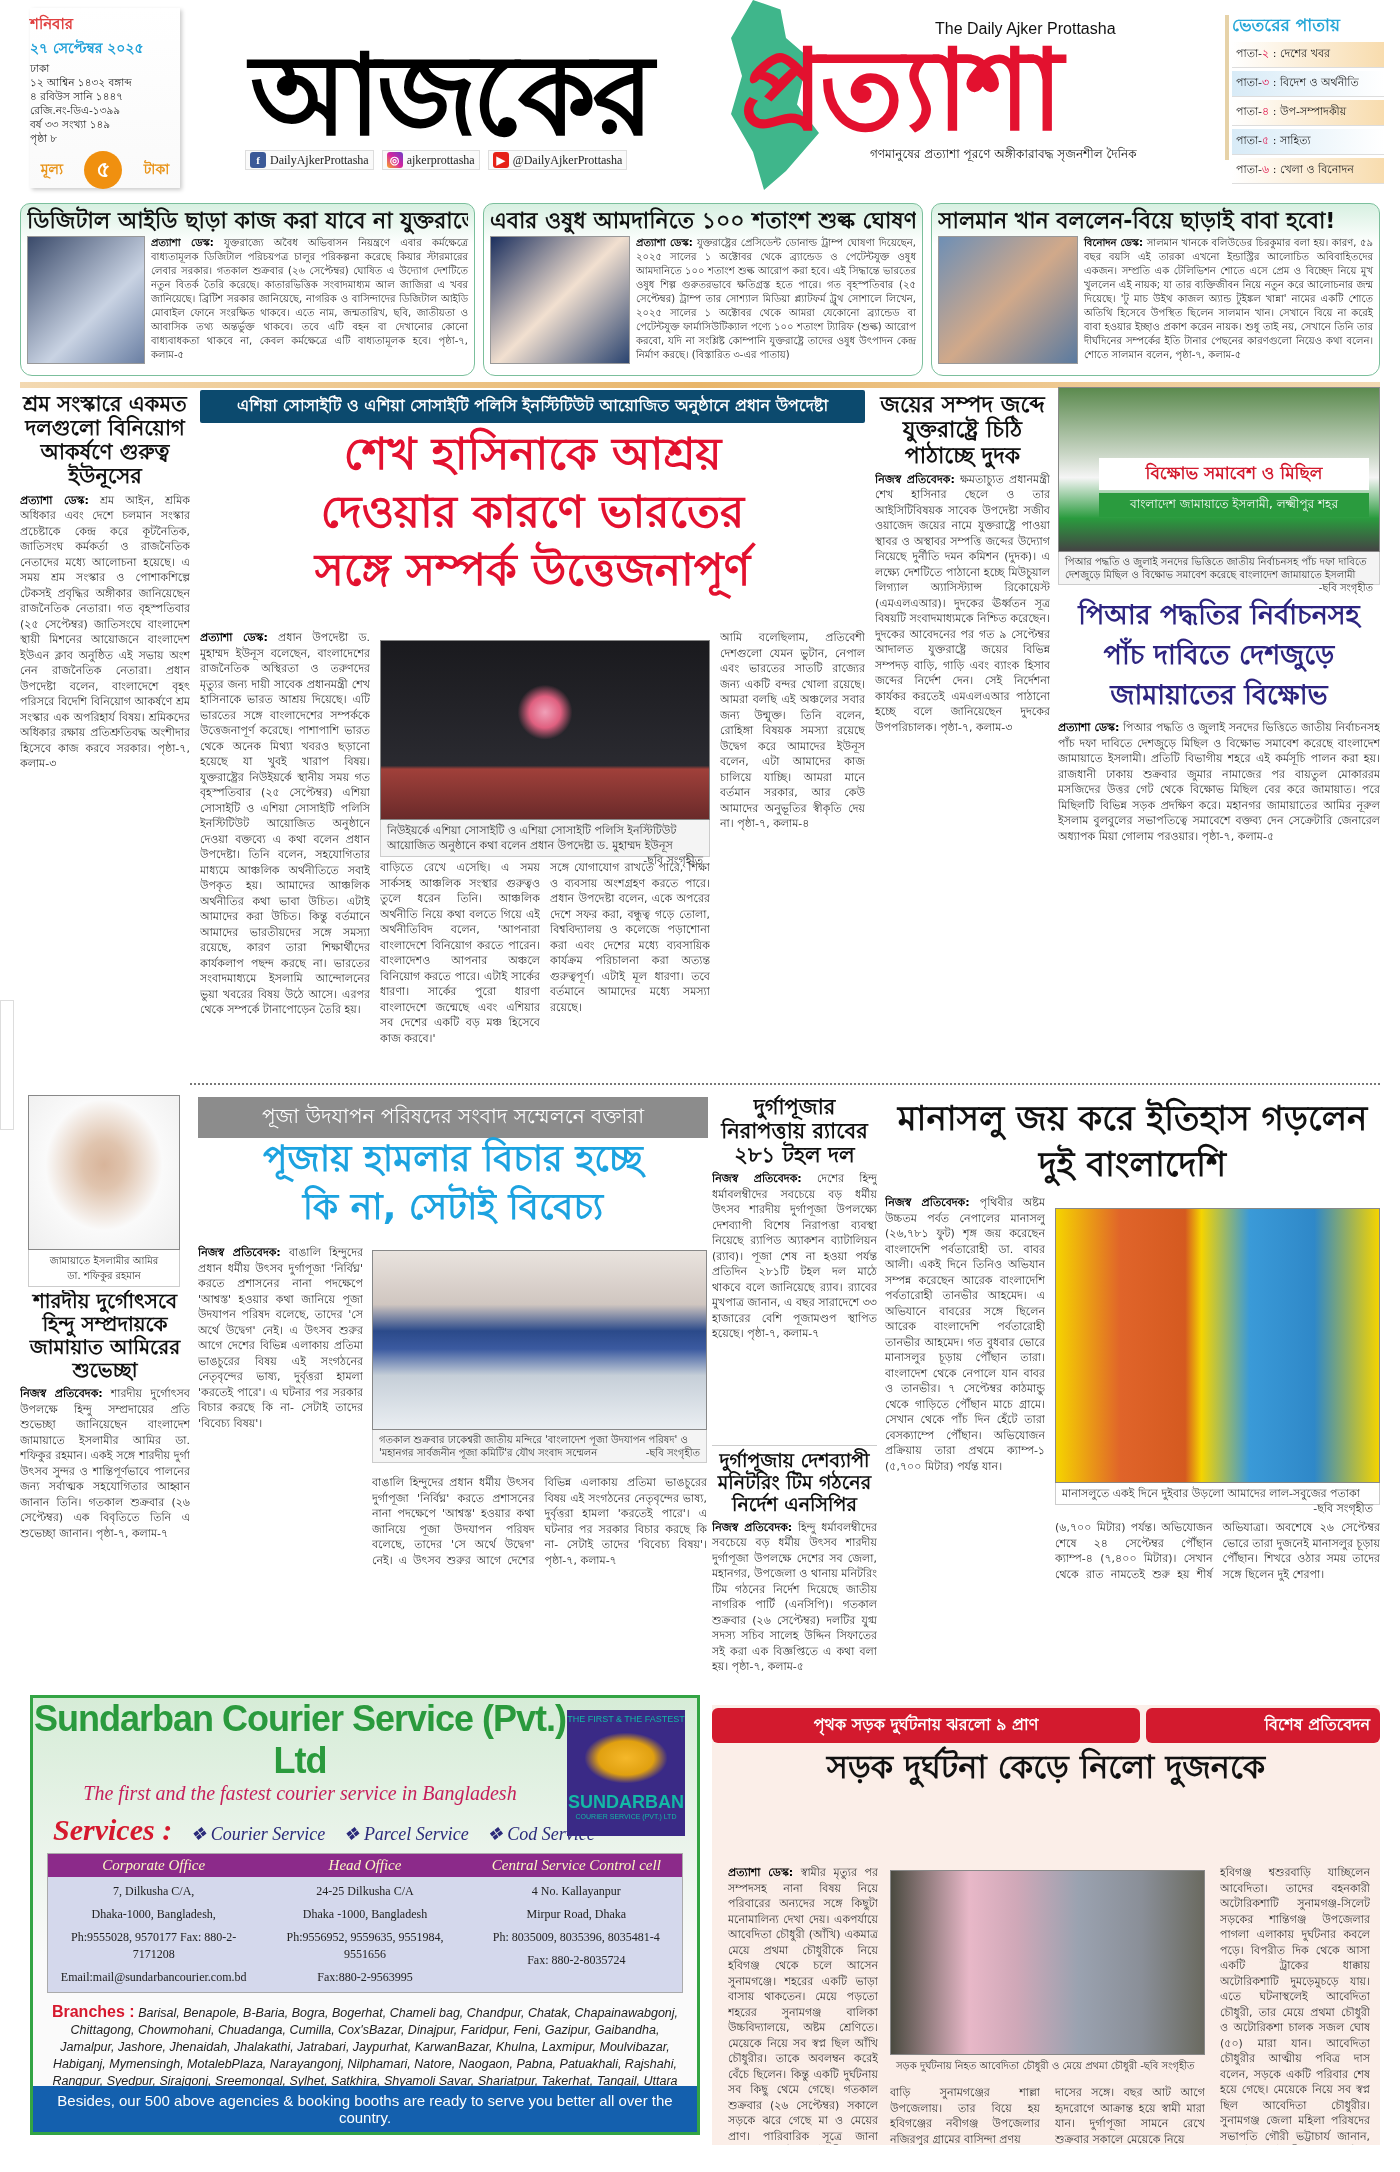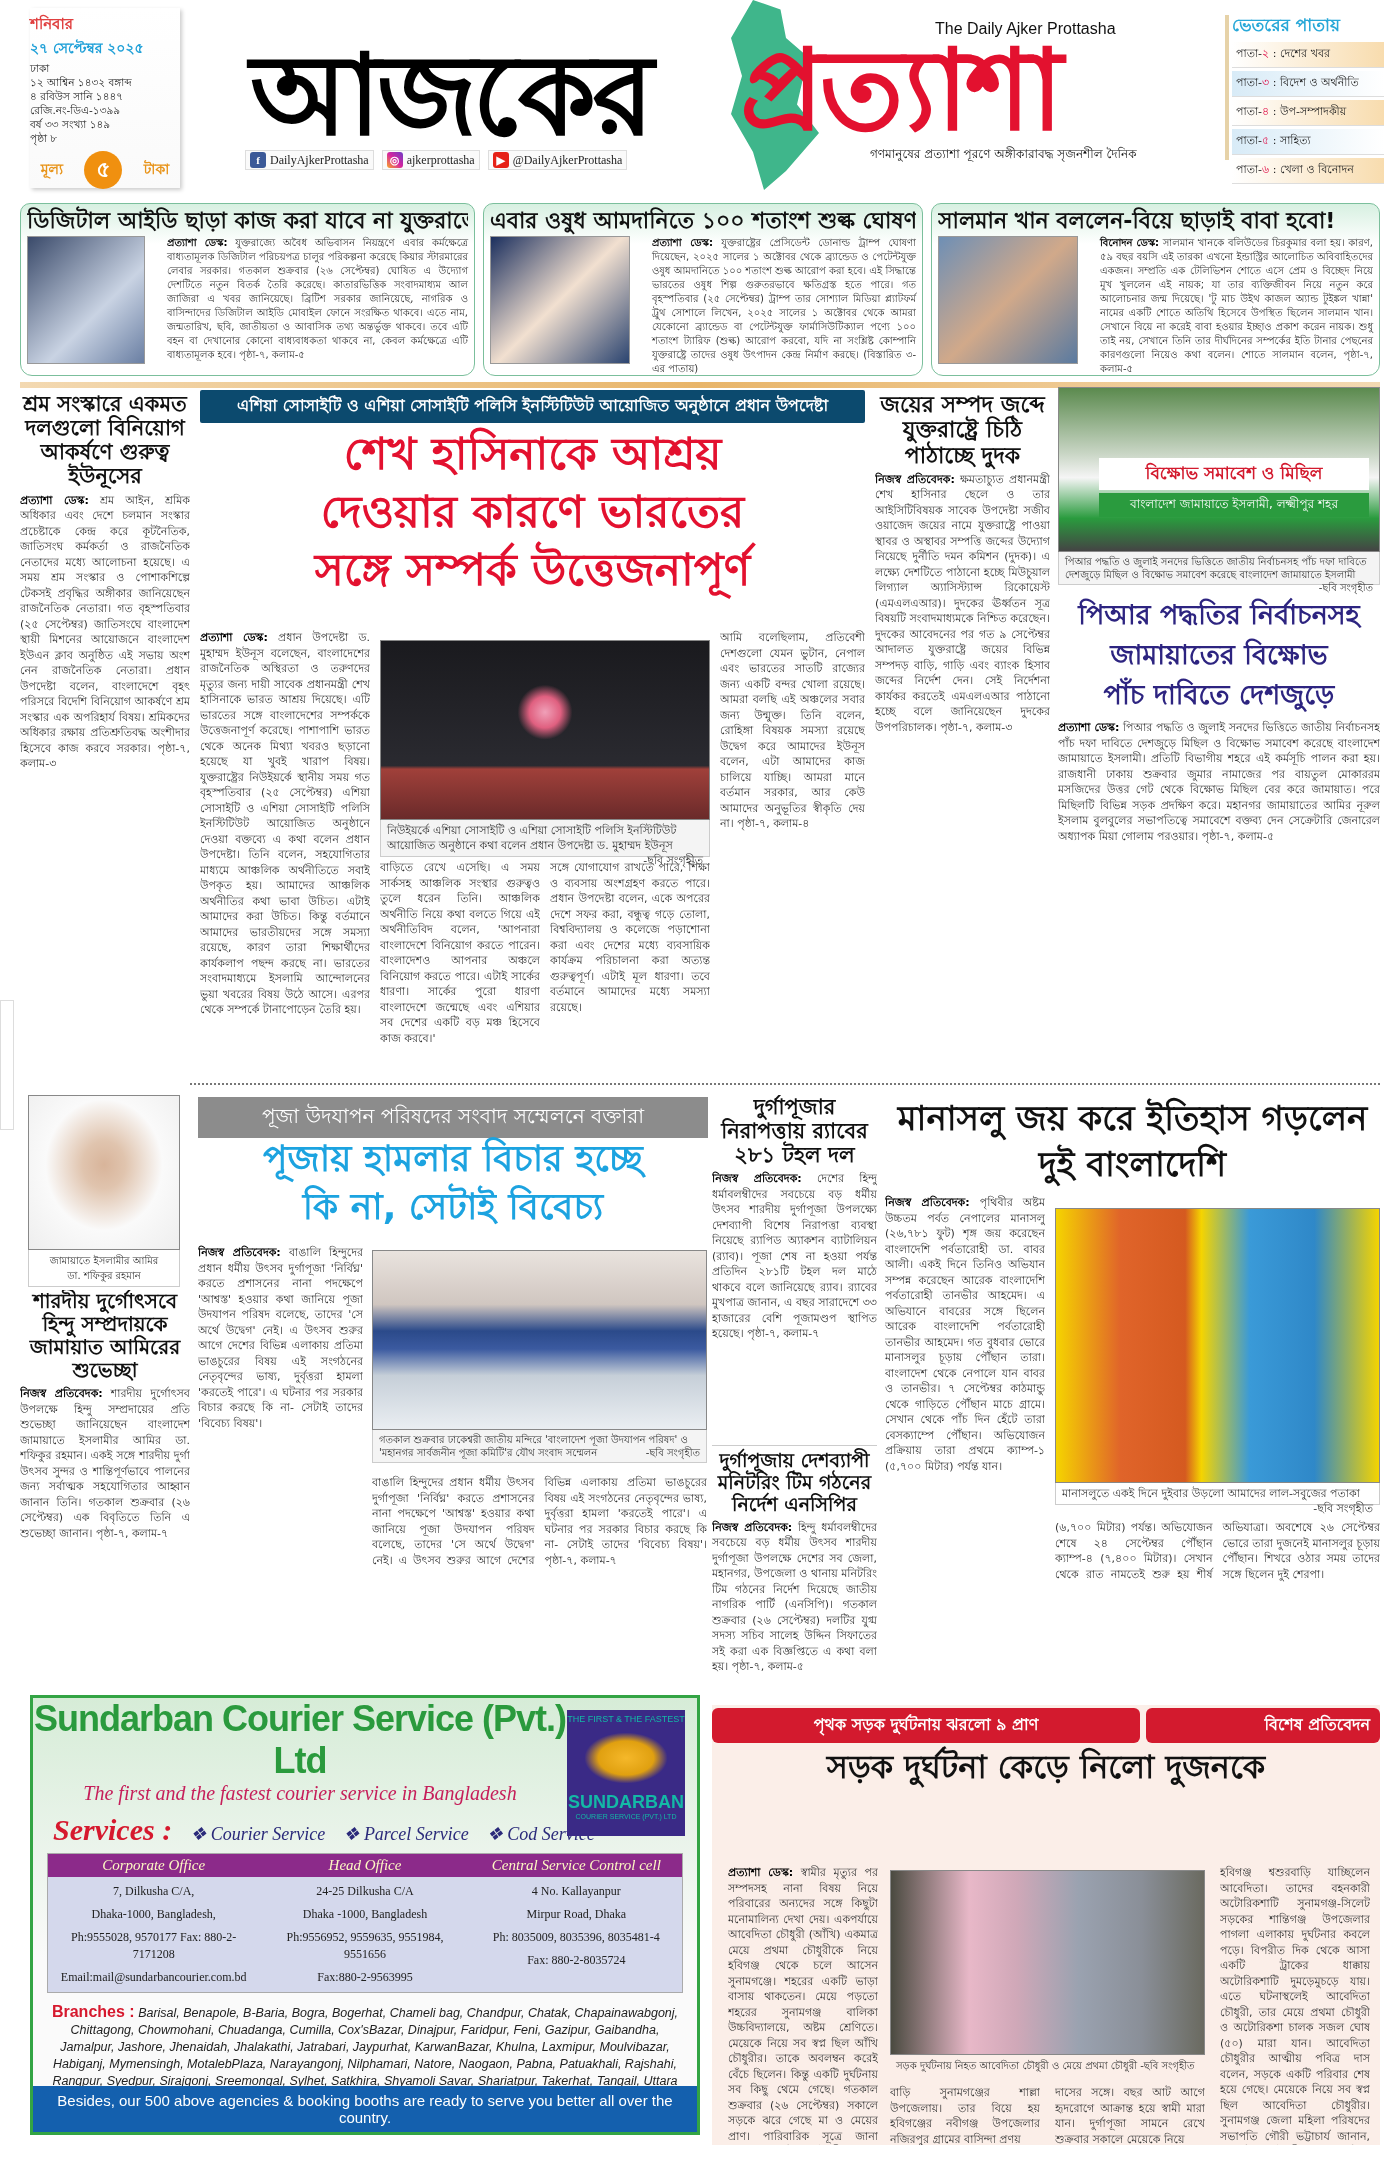--- a/index.html
+++ b/index.html
@@ -27,21 +27,21 @@
 #inside{left:1232px;top:12px;width:152px}
 #inside .title{color:#28a8d8;font-size:17px;font-weight:bold;margin-bottom:2px}
 #inside .row{font-size:11px;padding:3px 4px;margin-bottom:3px;border-bottom:1px solid #ddd}
 #inside .row:nth-child(even){background:linear-gradient(90deg,#fff,#f8dcae)}
 #inside .row:nth-child(odd){background:linear-gradient(90deg,#d8ebf7,#fff)}
 #inside .row .n{color:#e0124a}
 #inside-rule{left:1225px;top:15px;width:4px;height:145px;background:#e6d2a8}
 
 .topbox{border:1px solid #7bbf9c;border-radius:10px 10px 12px 12px;background:linear-gradient(#d7f0e1 0,#fff 40px);padding:2px 6px}
 .topbox h2{font-size:22px;font-weight:bold;color:#111;white-space:nowrap;overflow:hidden;line-height:30px}
-.topbox .body{display:flex;gap:22px}
+.topbox .body{display:flex;gap:6px}
 .topbox .img{flex:0 0 auto;height:128px;border:1px solid #999}
 .stripe{height:6px;background:linear-gradient(90deg,#f3d9b2,#e8b56a,#f3d9b2);left:20px;width:1360px}
 
 h3.hd{font-weight:bold;color:#111;text-align:center;line-height:1.15}
 .green-bar{background:#0c4a6e;color:#fff;font-size:16px;padding:3px 8px;font-weight:bold;text-align:center;border-radius:2px}
 .gray-bar{background:#8c8c8c;color:#fff;font-size:20px;padding:4px 8px;text-align:center}
 .red-pill{background:#d31a2e;color:#fff;border-radius:6px;font-size:16px;padding:4px 10px;text-align:center;font-weight:bold}
 .dotted{border-top:2px dotted #777}
 
 #ad{left:30px;top:1695px;width:670px;height:440px;border:3px solid #33a444;background:linear-gradient(#d6ecd7,#fafafa 60%)}
@@ -159,22 +159,22 @@
 
 <div class="abs" style="left:1058px;top:387px;width:322px">
   <div class="photo" style="height:165px;position:relative;background:linear-gradient(#5b8a4e 0,#c8d5c4 40%,#f5f5f5 55%,#2a9b3e 80%,#444 100%)">
     <div style="position:absolute;left:40px;top:70px;right:10px;background:#fff;color:#d31a2e;font-weight:bold;font-size:17px;text-align:center;padding:2px">বিক্ষোভ সমাবেশ ও মিছিল</div>
     <div style="position:absolute;left:40px;top:105px;right:10px;background:#2a9b3e;color:#fff;font-size:12px;text-align:center;padding:2px">বাংলাদেশ জামায়াতে ইসলামী, লক্ষ্মীপুর শহর</div>
   </div>
   <div class="cap" style="font-size:10px;line-height:13px"><span>পিআর পদ্ধতি ও জুলাই সনদের ভিত্তিতে জাতীয় নির্বাচনসহ পাঁচ দফা দাবিতে দেশজুড়ে মিছিল ও বিক্ষোভ সমাবেশ করেছে বাংলাদেশ জামায়াতে ইসলামী</span> <span style="float:right">-ছবি সংগৃহীত</span></div>
 </div>
 <div class="abs" style="left:1058px;top:595px;width:322px;text-align:center;color:#2d2480;font-weight:bold;font-size:27px;line-height:40px">
   <div>পিআর পদ্ধতির নির্বাচনসহ</div>
+  <div>পাঁচ দাবিতে দেশজুড়ে</div>
   <div>জামায়াতের বিক্ষোভ</div>
-  <div>পাঁচ দাবিতে দেশজুড়ে</div>
 </div>
 <div class="abs txt" style="left:1058px;top:720px;width:322px;height:350px;overflow:hidden"><b>প্রত্যাশা ডেস্ক:</b> <span>পিআর পদ্ধতি ও জুলাই সনদের ভিত্তিতে জাতীয় নির্বাচনসহ পাঁচ দফা দাবিতে দেশজুড়ে মিছিল ও বিক্ষোভ সমাবেশ করেছে বাংলাদেশ জামায়াতে ইসলামী। প্রতিটি বিভাগীয় শহরে এই কর্মসূচি পালন করা হয়। রাজধানী ঢাকায় শুক্রবার জুমার নামাজের পর বায়তুল মোকাররম মসজিদের উত্তর গেট থেকে বিক্ষোভ মিছিল বের করে জামায়াত। পরে মিছিলটি বিভিন্ন সড়ক প্রদক্ষিণ করে। মহানগর জামায়াতের আমির নূরুল ইসলাম বুলবুলের সভাপতিত্বে সমাবেশে বক্তব্য দেন সেক্রেটারি জেনারেল অধ্যাপক মিয়া গোলাম পরওয়ার।</span> <span>পৃষ্ঠা-৭, কলাম-৫</span></div>
 
 <div class="abs dotted" style="left:190px;top:1083px;width:1190px"></div>
 
 <div class="abs" style="left:28px;top:1095px;width:152px">
   <div class="photo" style="height:155px;background:radial-gradient(ellipse at 50% 45%,#d8b49a 0,#e0c4ae 20%,#fafafa 55%,#eee 100%)"></div>
   <div class="cap" style="text-align:center;font-size:10px;background:#fff">
       <div>জামায়াতে ইসলামীর আমির</div>
       <div>ডা. শফিকুর রহমান</div>

